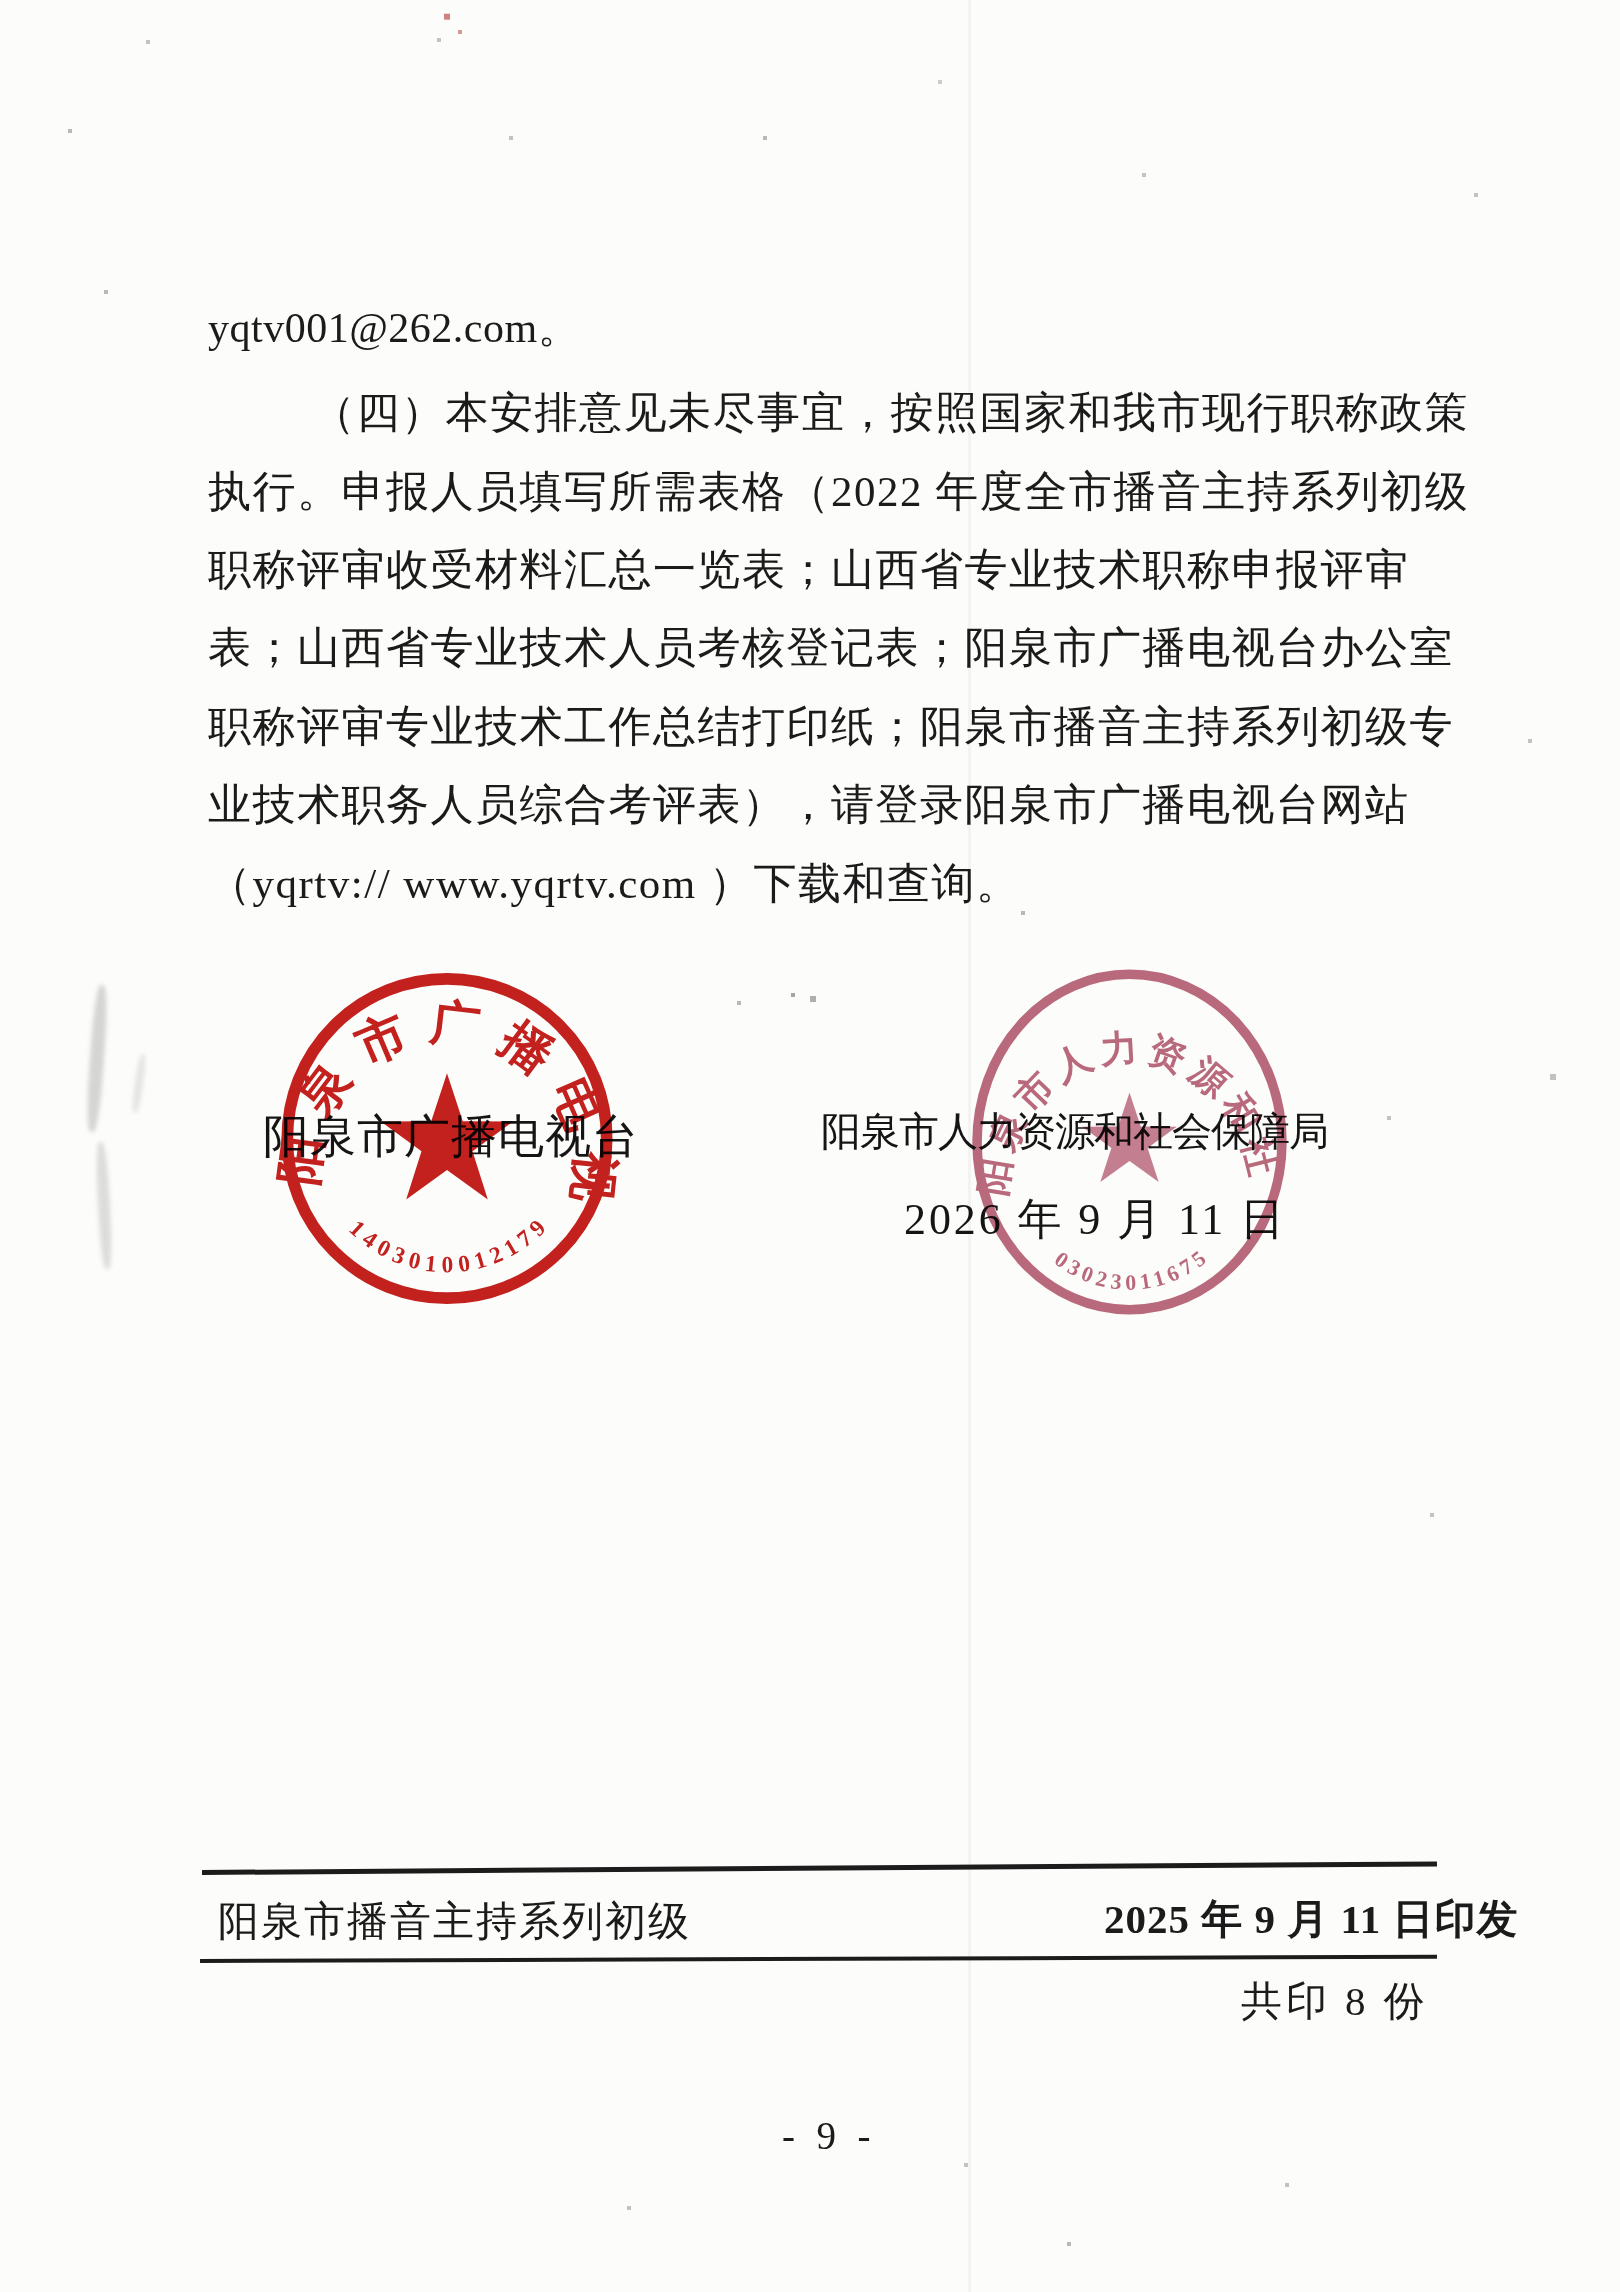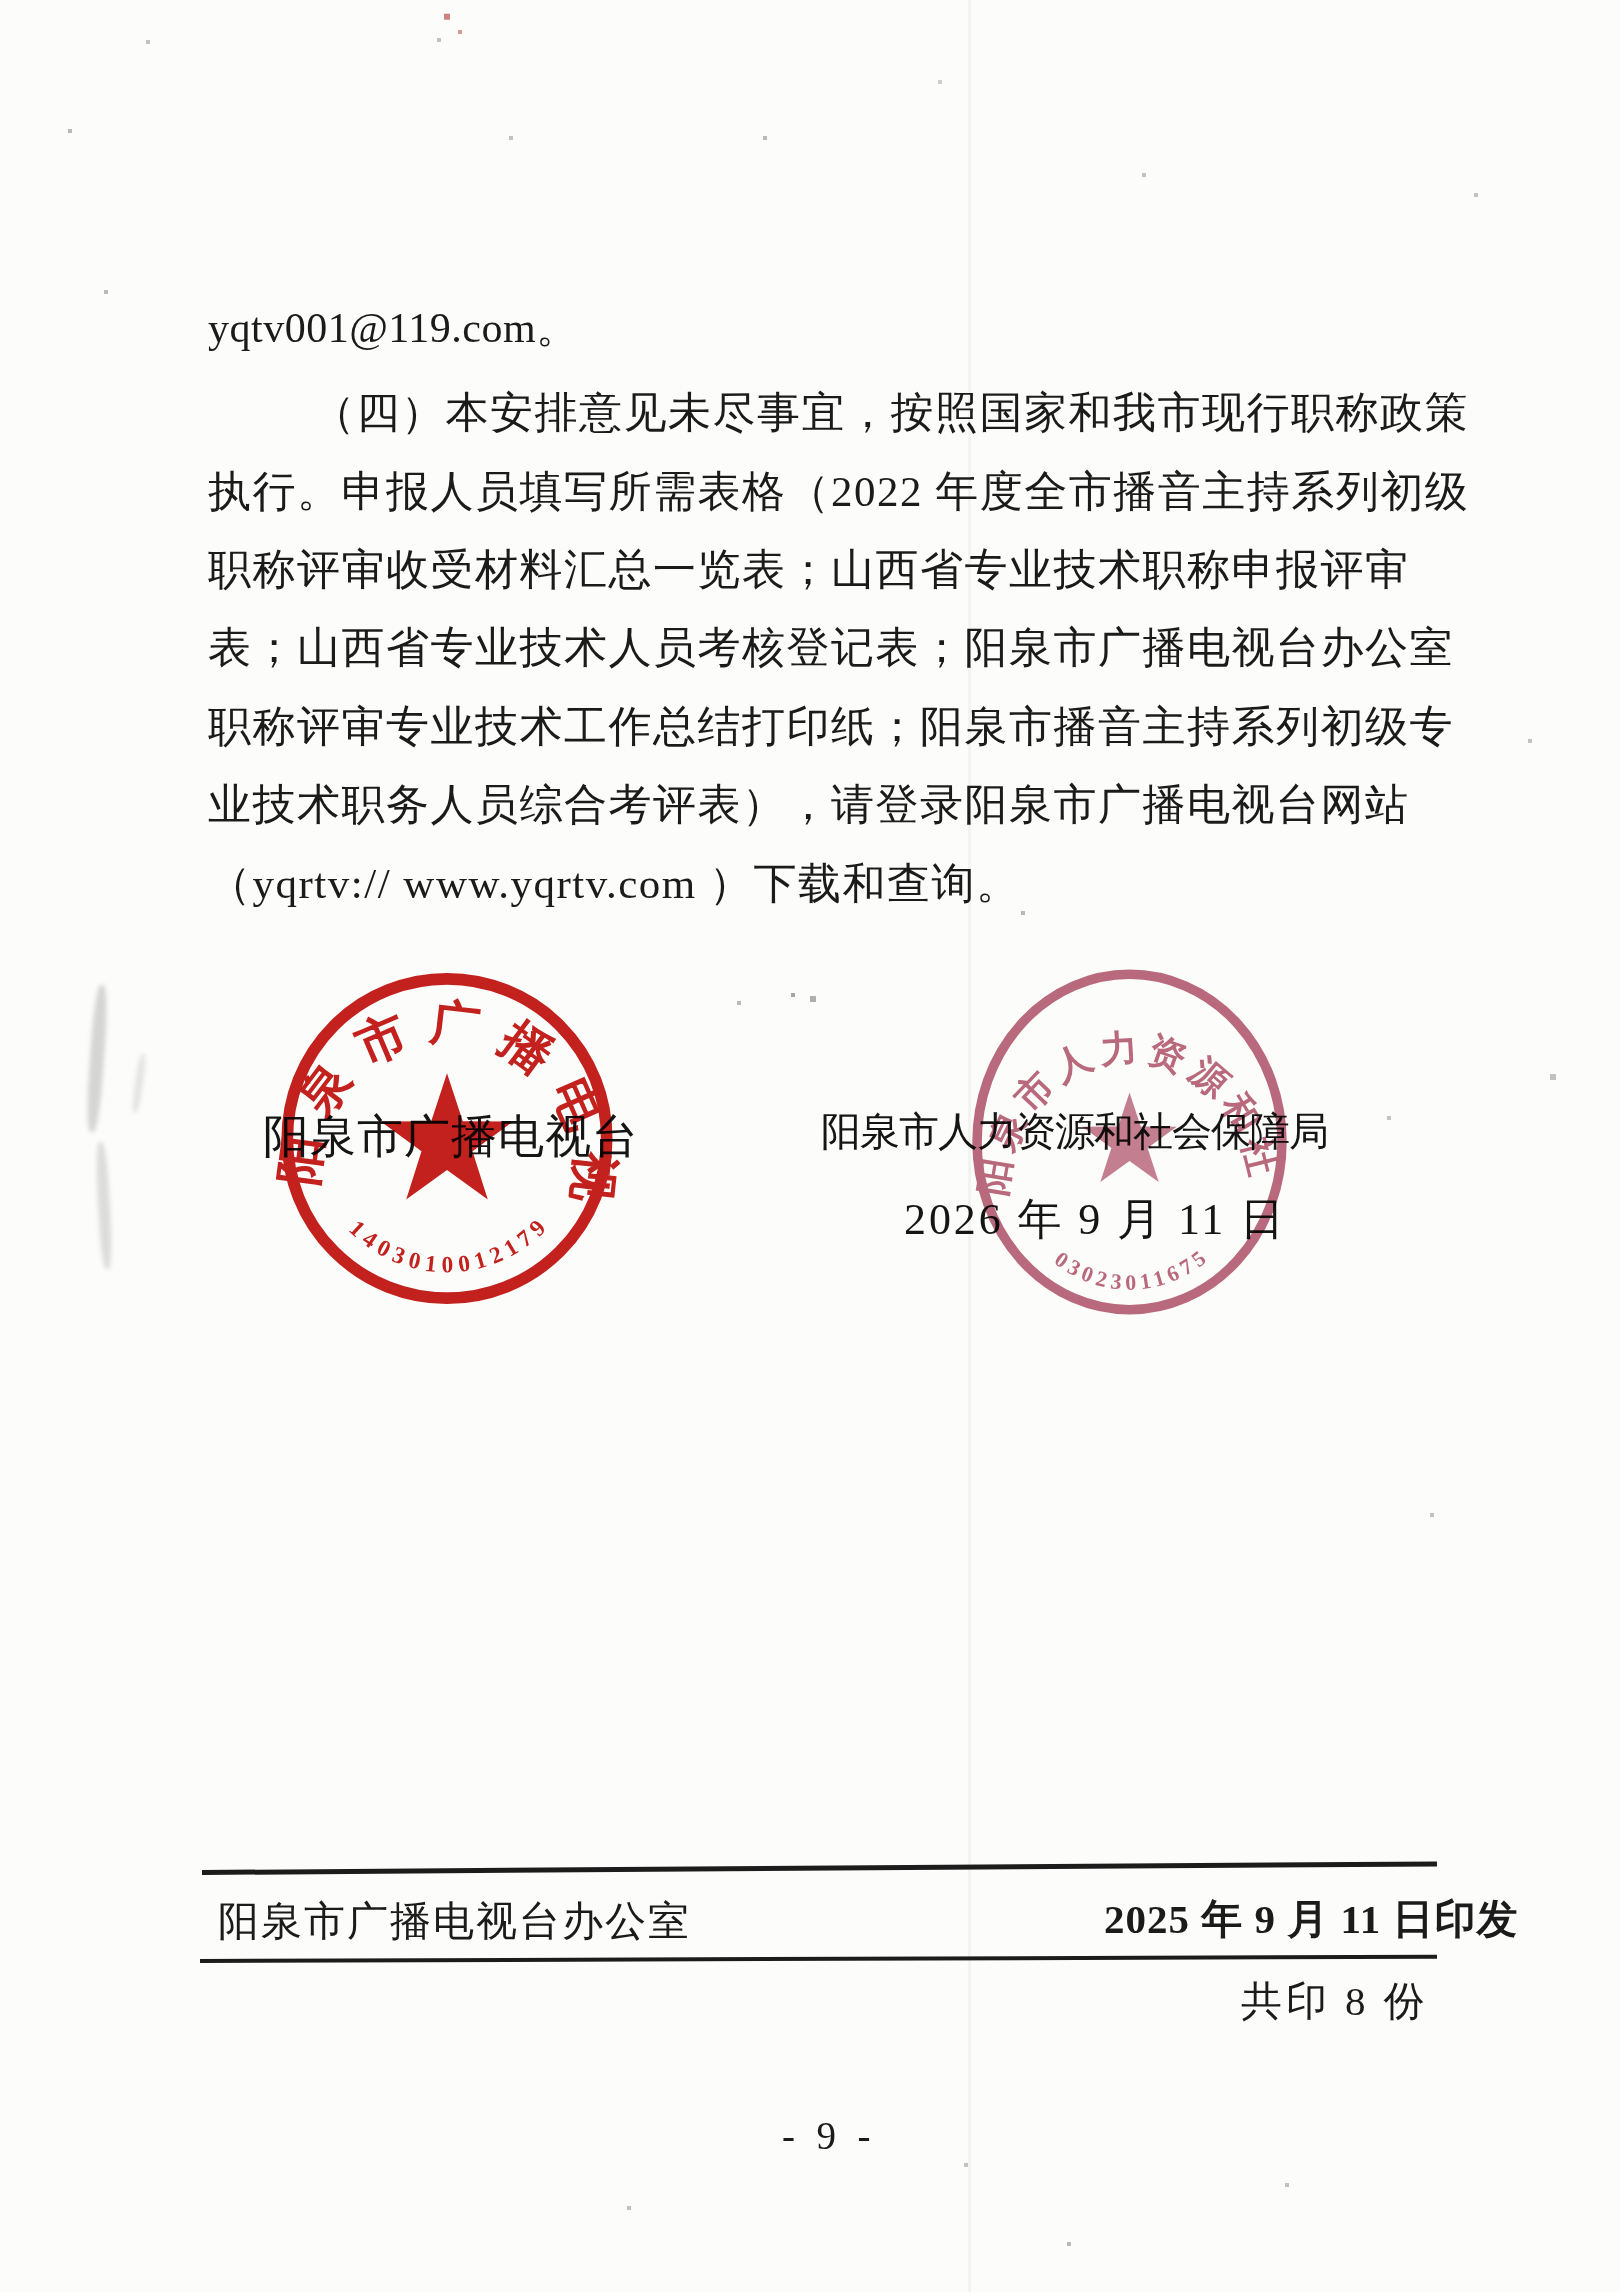--- a/index.html
+++ b/index.html
@@ -84,21 +84,21 @@
 </style>
 </head>
 <body>
 
 <div class="crease-vertical"></div>
 <div class="smudge s1"></div>
 <div class="smudge s2"></div>
 <div class="smudge s3"></div>
 <div class="specks"></div>
 
-<div class="body-line email" style="top:300px">yqtv001@119.com。</div>
+<div class="body-line email" style="top:300px">yqtv001@262.com。</div>
 <div class="body-line indent" style="top:384px">（四）本安排意见未尽事宜，按照国家和我市现行职称政策</div>
 <div class="body-line" style="top:463px">执行。申报人员填写所需表格（2022 年度全市播音主持系列初级</div>
 <div class="body-line" style="top:541px">职称评审收受材料汇总一览表；山西省专业技术职称申报评审</div>
 <div class="body-line" style="top:619px">表；山西省专业技术人员考核登记表；阳泉市广播电视台办公室</div>
 <div class="body-line" style="top:698px">职称评审专业技术工作总结打印纸；阳泉市播音主持系列初级专</div>
 <div class="body-line" style="top:776px">业技术职务人员综合考评表），请登录阳泉市广播电视台网站</div>
 <div class="body-line" style="top:855px">（yqrtv:// www.yqrtv.com  ）下载和查询。</div>
 
 <div class="sig-text sig-left-org">阳泉市广播电视台</div>
 <div class="sig-text sig-right-org">阳泉市人力资源和社会保障局</div>
@@ -124,18 +124,18 @@
   <text font-size="39" letter-spacing="7" font-weight="bold" fill="#b2556c">
     <textPath href="#sealRightTopArc" startOffset="4">阳泉市人力资源和社会保障局</textPath>
   </text>
   <path id="sealRightBottomArc" d="M 67 280 A 138 155 0 0 0 293 280" fill="none"></path>
   <text font-size="23" letter-spacing="5" font-weight="bold" fill="#b2556c">
     <textPath href="#sealRightBottomArc" startOffset="50">03023011675</textPath>
   </text>
 </svg>
 
 <div class="rule rule-top"></div>
-<div class="footer-text footer-office">阳泉市广播电视台办公室</div>
+<div class="footer-text footer-office">阳泉市播音主持系列初级</div>
 <div class="footer-text footer-print">2025 年 9 月 11 日印发</div>
 <div class="rule rule-bottom"></div>
 <div class="footer-text footer-copies">共印 8 份</div>
 <div class="footer-text page-number">- 9 -</div>
 
 
 </body></html>

